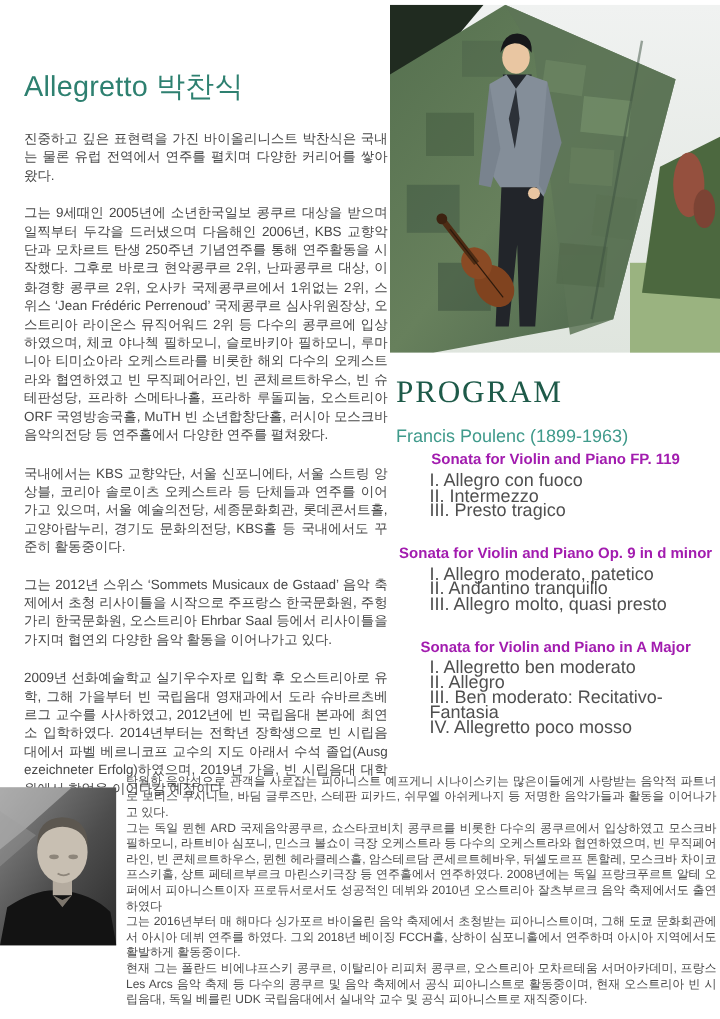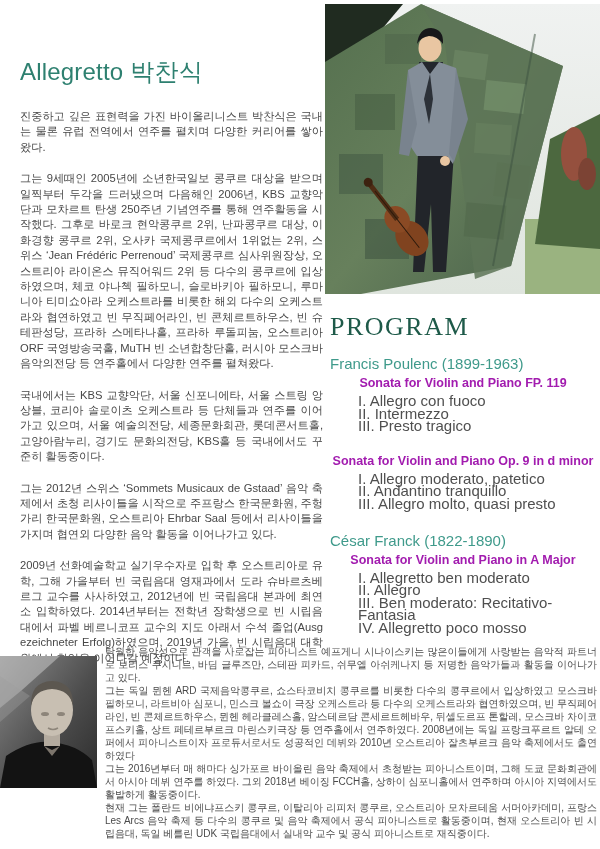--- a/index.html
+++ b/index.html
@@ -143,21 +143,20 @@
 
   <div class="piece">
     <p class="work">Sonata for Violin and Piano Op. 9 in d minor</p>
     <span class="movement">I. Allegro moderato, patetico</span>
     <span class="movement">II. Andantino tranquillo</span>
     <span class="movement">III. Allegro molto, quasi presto</span>
   </div>
 
 
   <div class="piece">
-    <p class="composer">César Franck (1822-1890)</p>
     <p class="work">Sonata for Violin and Piano in A Major</p>
     <span class="movement">I. Allegretto ben moderato</span>
     <span class="movement">II. Allegro</span>
     <span class="movement">III. Ben moderato: Recitativo-Fantasia</span>
     <span class="movement">IV. Allegretto poco mosso</span>
   </div>
 </div>
 
 <div class="pianist-photo">
   <svg width="97" height="132" viewBox="0 0 97 132">

